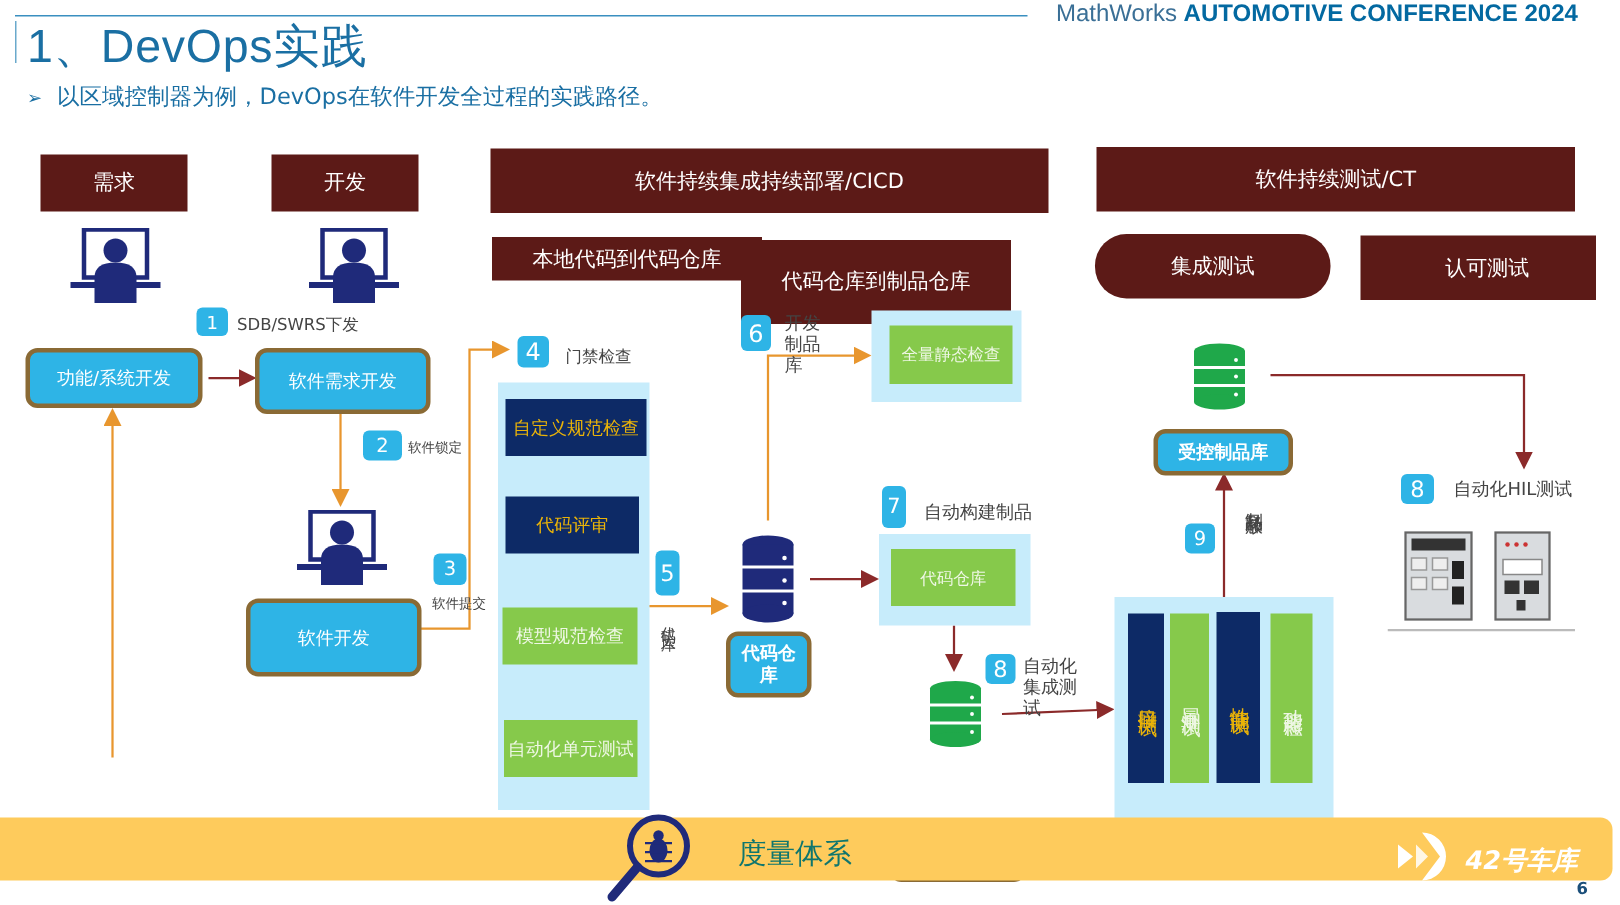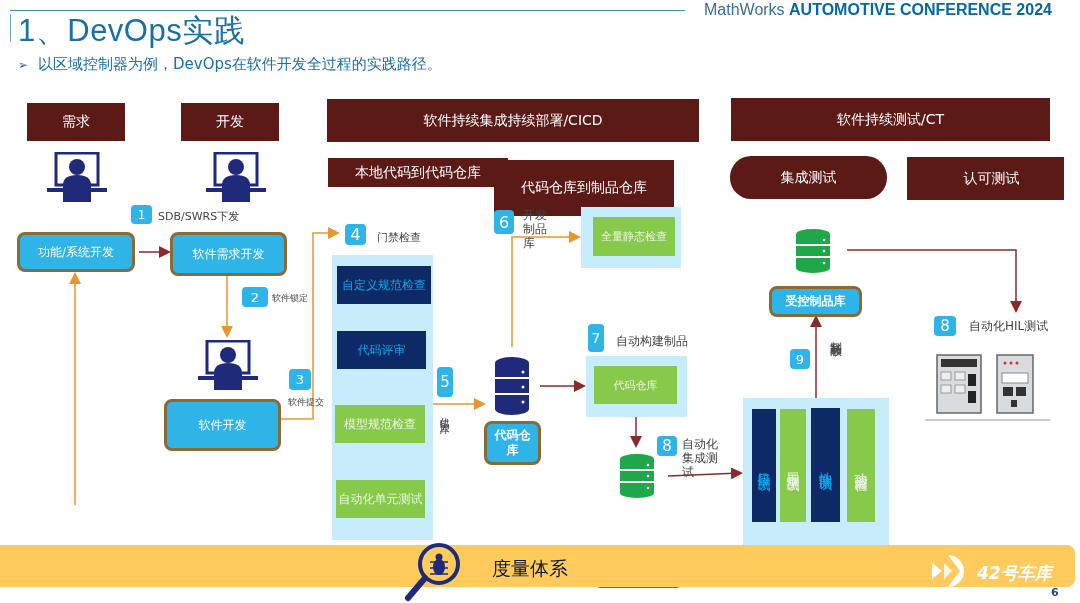--- a/index.html
+++ b/index.html
@@ -14,26 +14,26 @@
   .subtitle { left:18px; top:55px; font-size:15px; color:#1a6fa3; }
   .subtitle .arrow { font-size:12px; margin-right:10px; }
 
   .hdr { background:#5c1a17; color:#fff; display:flex; align-items:center; justify-content:center; font-size:14px; }
   .pill { background:#2eb4e6; color:#fff; border:3px solid #8a6a35; border-radius:8px; display:flex; align-items:center; justify-content:center; font-size:12px; box-sizing:border-box; text-align:center; }
   .pill.bold { font-weight:bold; }
   .badge { background:#2eb4e6; color:#fff; border-radius:4px; display:flex; align-items:center; justify-content:center; font-size:15px; }
   .note { color:#444; font-size:11px; }
   .note-lg { color:#444; font-size:12px; line-height:14px; }
   .panel { background:#c7ecfb; }
-  .navy { background:#0d2a66; color:#0ea5e9; display:flex; align-items:center; justify-content:center; text-align:center; font-size:12px; line-height:15px; }
+  .navy { background:#0d2a66; color:#eab308; display:flex; align-items:center; justify-content:center; text-align:center; font-size:12px; line-height:15px; }
   .green { background:#86c94b; color:#eef7e4; display:flex; align-items:center; justify-content:center; text-align:center; font-size:12px; line-height:15px; }
   .vert { writing-mode:vertical-rl; text-orientation:upright; letter-spacing:2px; }
   .vnote { color:#444; font-size:10px; line-height:12px; width:12px; text-align:center; }
   .footer { left:0; top:545px; width:1075px; height:42px; background:#fecb5c; border-radius:0 8px 8px 0; }
-  .footer-label { left:492px; top:556px; font-size:19px; color:#0f172a; }
+  .footer-label { left:492px; top:556px; font-size:19px; color:#0f766e; }
   .footer-logo-text { left:977px; top:562px; font-size:17px; color:#fff; font-style:italic; font-weight:bold; }
   .page-num { left:1051px; top:586px; font-size:11px; color:#1b4f7a; font-weight:bold; }
   svg.lines { position:absolute; left:0; top:0; }
 </style>
 </head>
 <body>
 
 <div class="abs top-line"></div>
 <div class="abs title-bracket"></div>
 <div class="abs title">1、DevOps实践</div>

